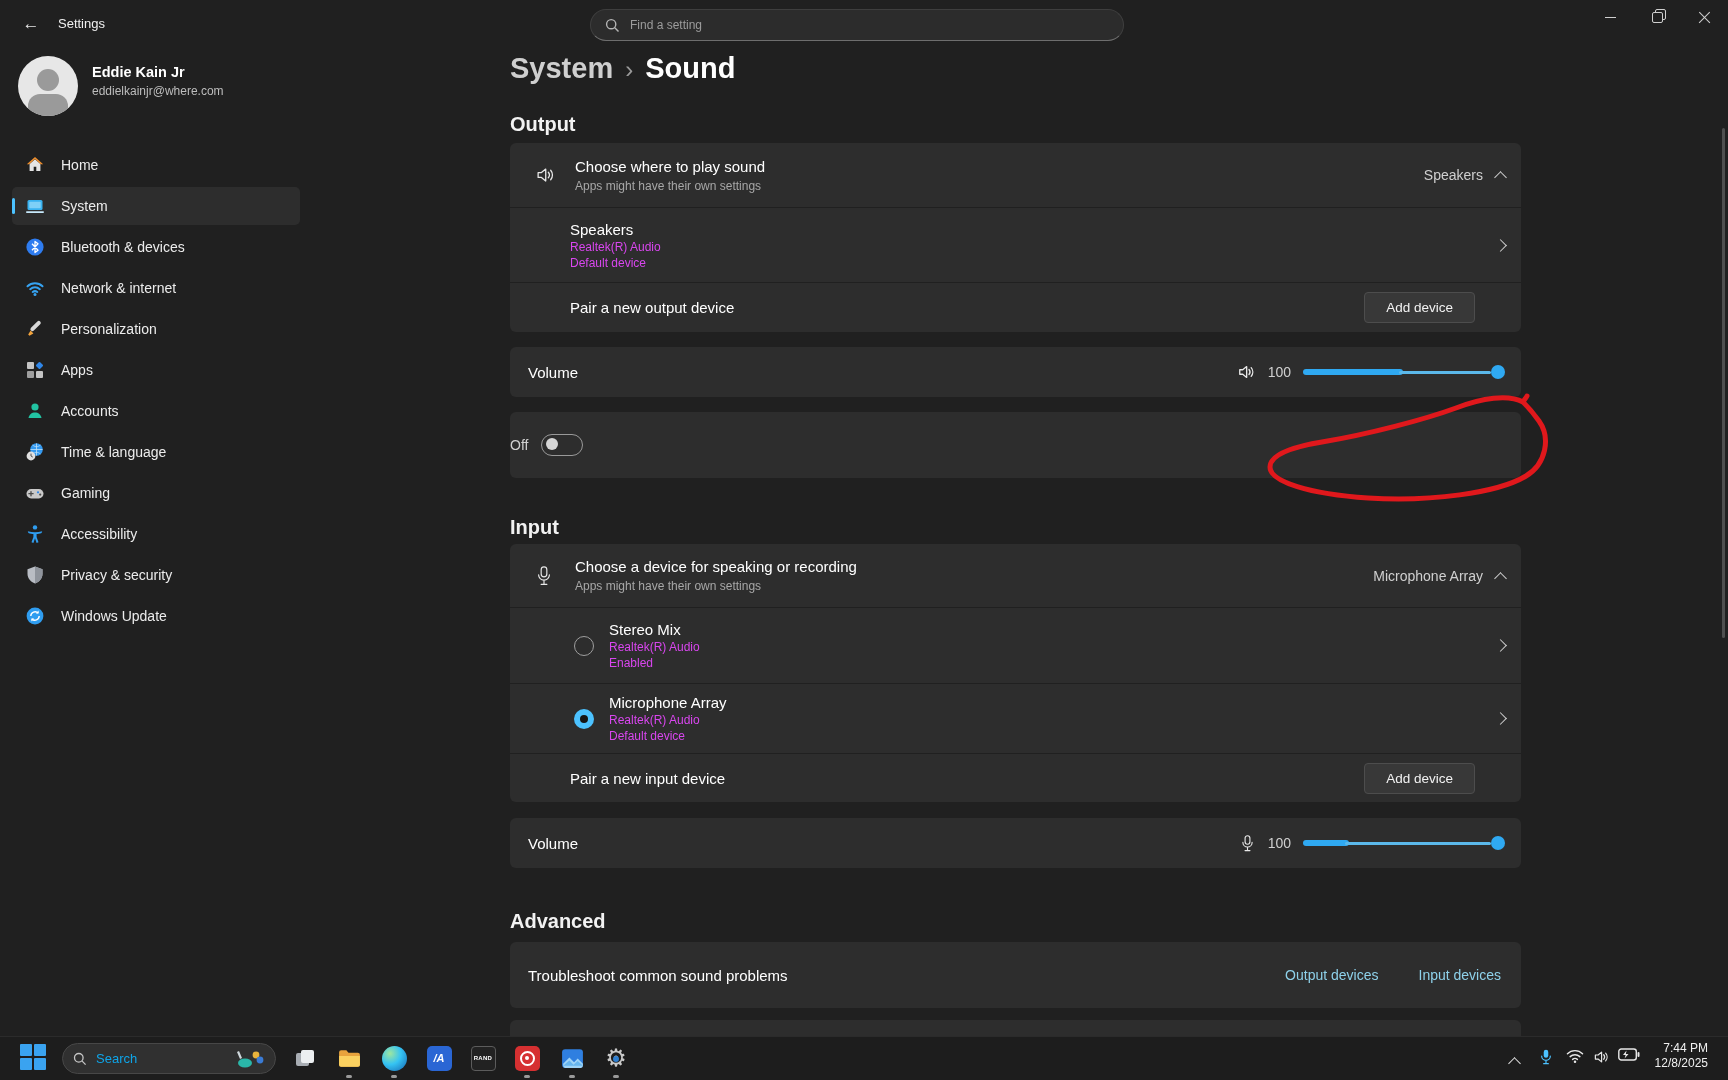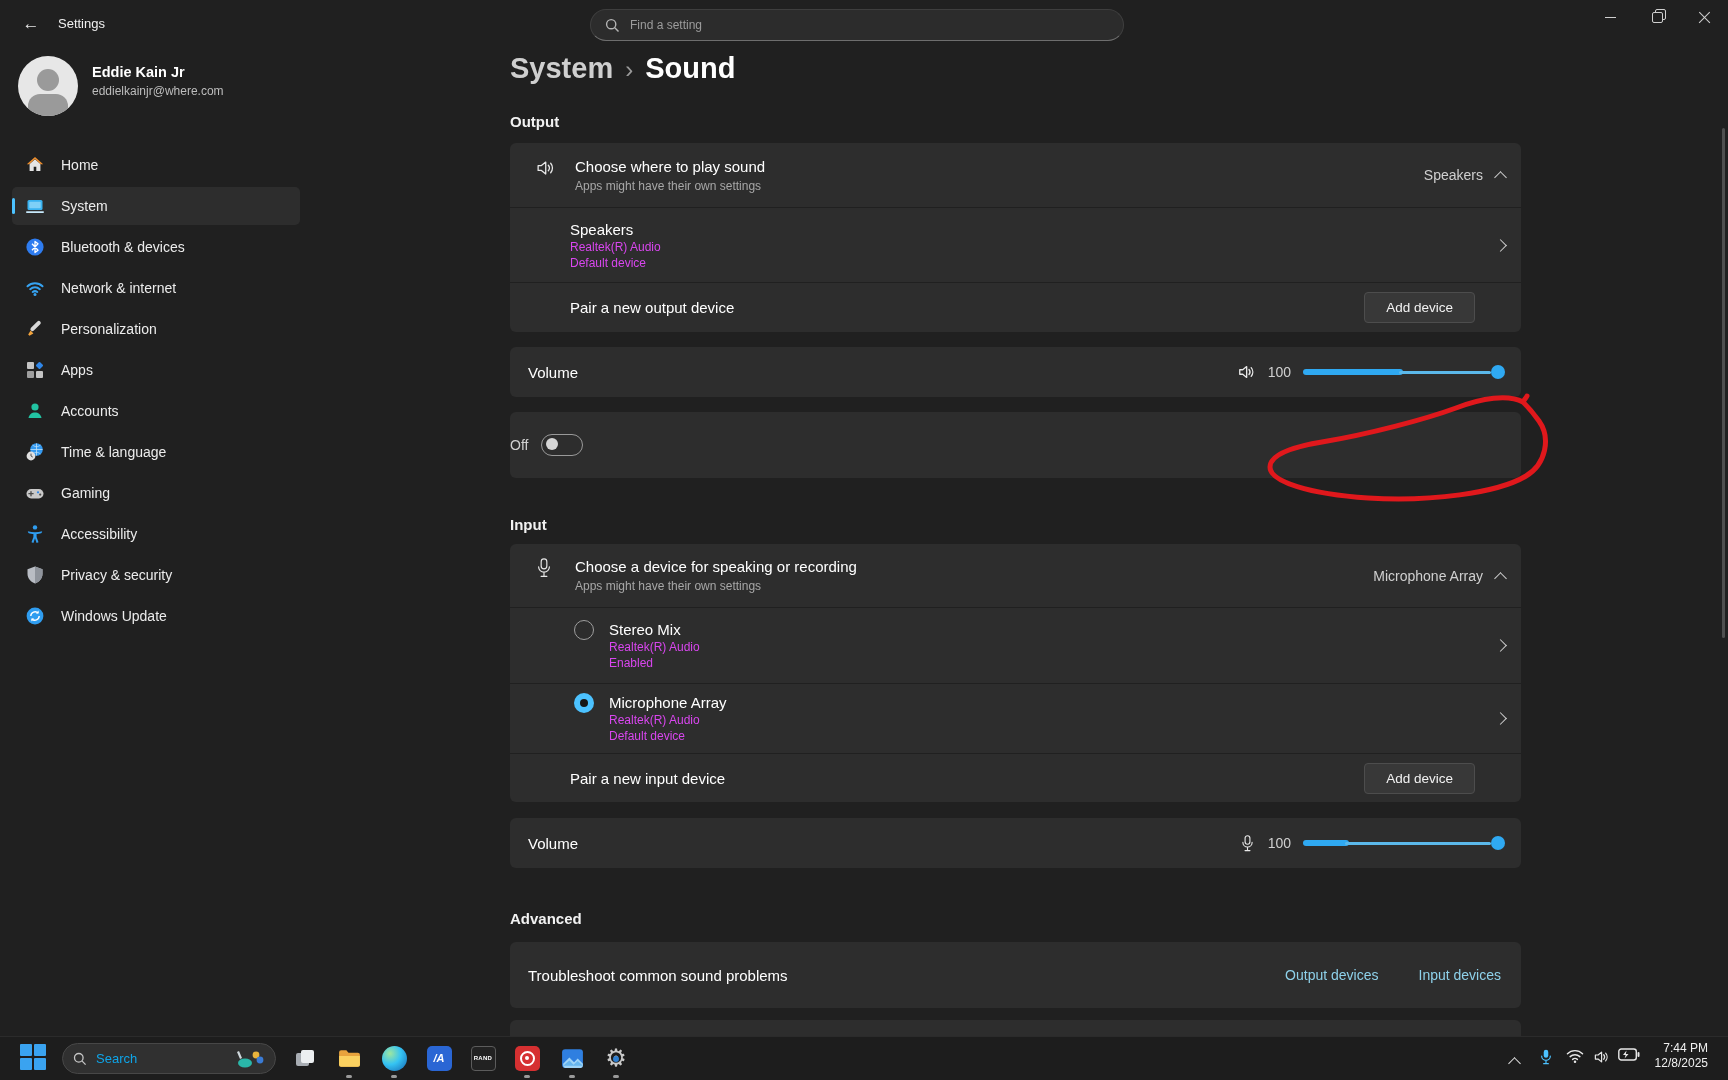--- a/index.html
+++ b/index.html
@@ -30,24 +30,24 @@
   .side-item{position:absolute;left:12px;width:288px;height:38px;border-radius:5px;display:flex;
              align-items:center;gap:16px;padding-left:13px;box-sizing:border-box;font-size:14px;color:#ececec}
   .side-item.sel{background:#2d2d2d}
   .side-item.sel::before{content:"";position:absolute;left:0;top:11px;width:3px;height:16px;border-radius:2px;background:#4cc2ff}
   .sicon{width:20px;height:20px;flex:0 0 20px}
   
   .crumb{left:510px;top:52px;display:flex;align-items:center;gap:12px}
   .crumb .parent{font-size:29px;font-weight:600;color:#cfcfcf}
   .crumb .sep{font-size:24px;color:#9a9a9a;padding-top:2px}
   .crumb .cur{font-size:29px;font-weight:700;color:#fff}
-  .seclabel{left:510px;font-size:15px;font-weight:700;color:#f2f2f2}
+  .seclabel{left:510px;font-size:20px;font-weight:700;color:#f2f2f2}
   .card{position:absolute;left:510px;width:1011px;background:#2d2d2d;display:flex;align-items:center;
         justify-content:space-between;box-sizing:border-box}
-  .rleft{display:flex;align-items:flex-start}
+  .rleft{display:flex;align-items:center}
   .rright{display:flex;align-items:center;gap:13px;padding-right:16px}
   .t{font-size:15px;color:#fff;line-height:19px}
   .s{font-size:12px;color:#a7a7a7;line-height:16px;margin-top:2px}
   .s2{font-size:12px;color:#d946ef;line-height:16px}
   .val{font-size:14px;color:#d0d0d0}
   .chev{display:inline-block;width:8px;height:8px;border-right:1.6px solid #cfcfcf;border-bottom:1.6px solid #cfcfcf}
   .chev.up{transform:rotate(225deg);margin-top:5px}
   .chev.right{transform:rotate(-45deg)}
   .btn{background:#383838;border:1px solid #4d4d4d;border-radius:4px;color:#f2f2f2;font-size:13.5px;
        padding:7px 21px;font-family:inherit}

